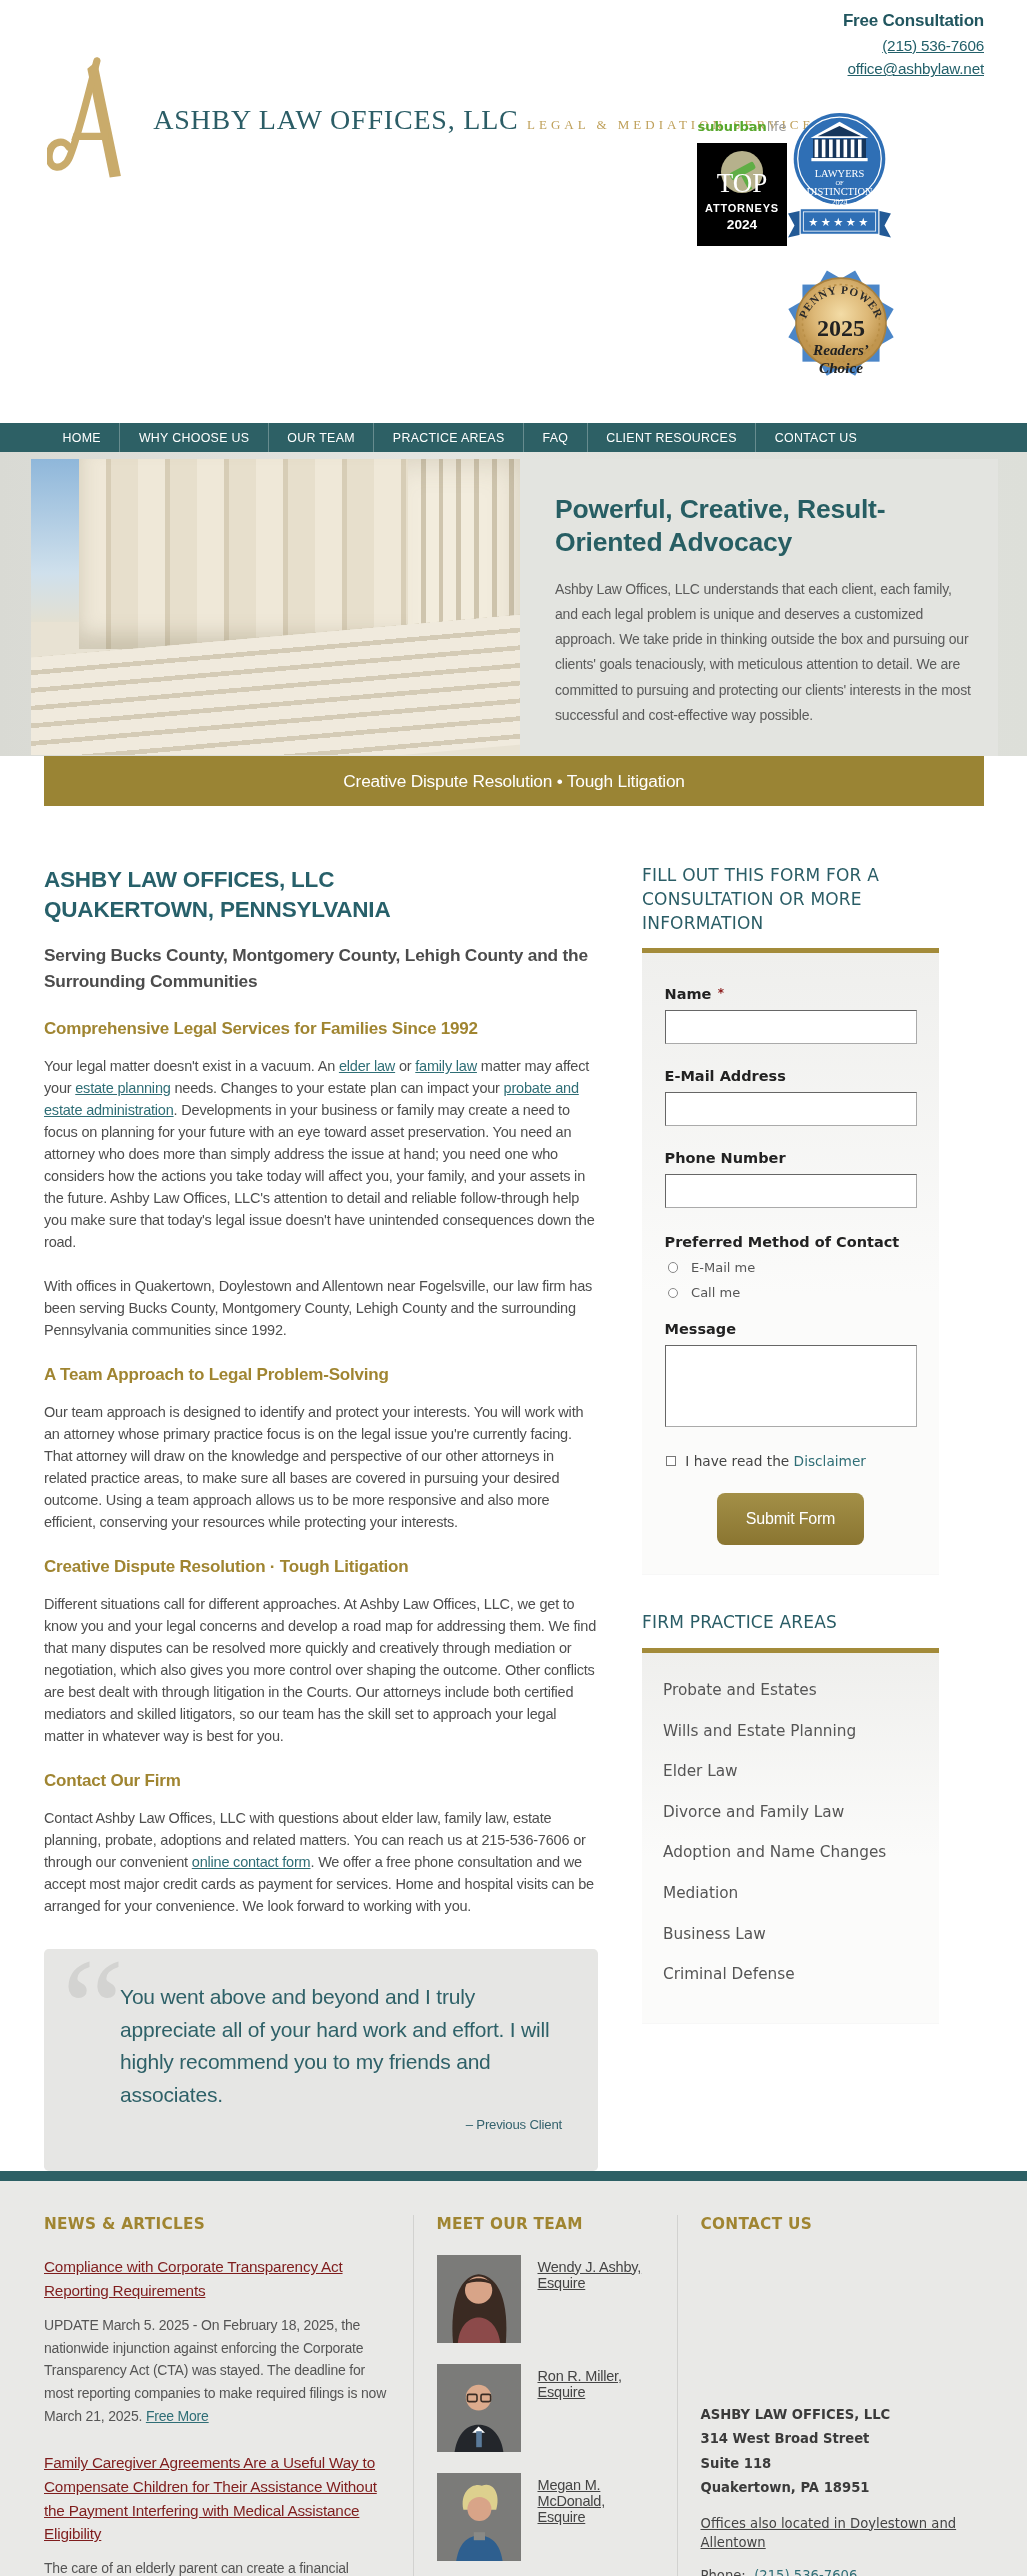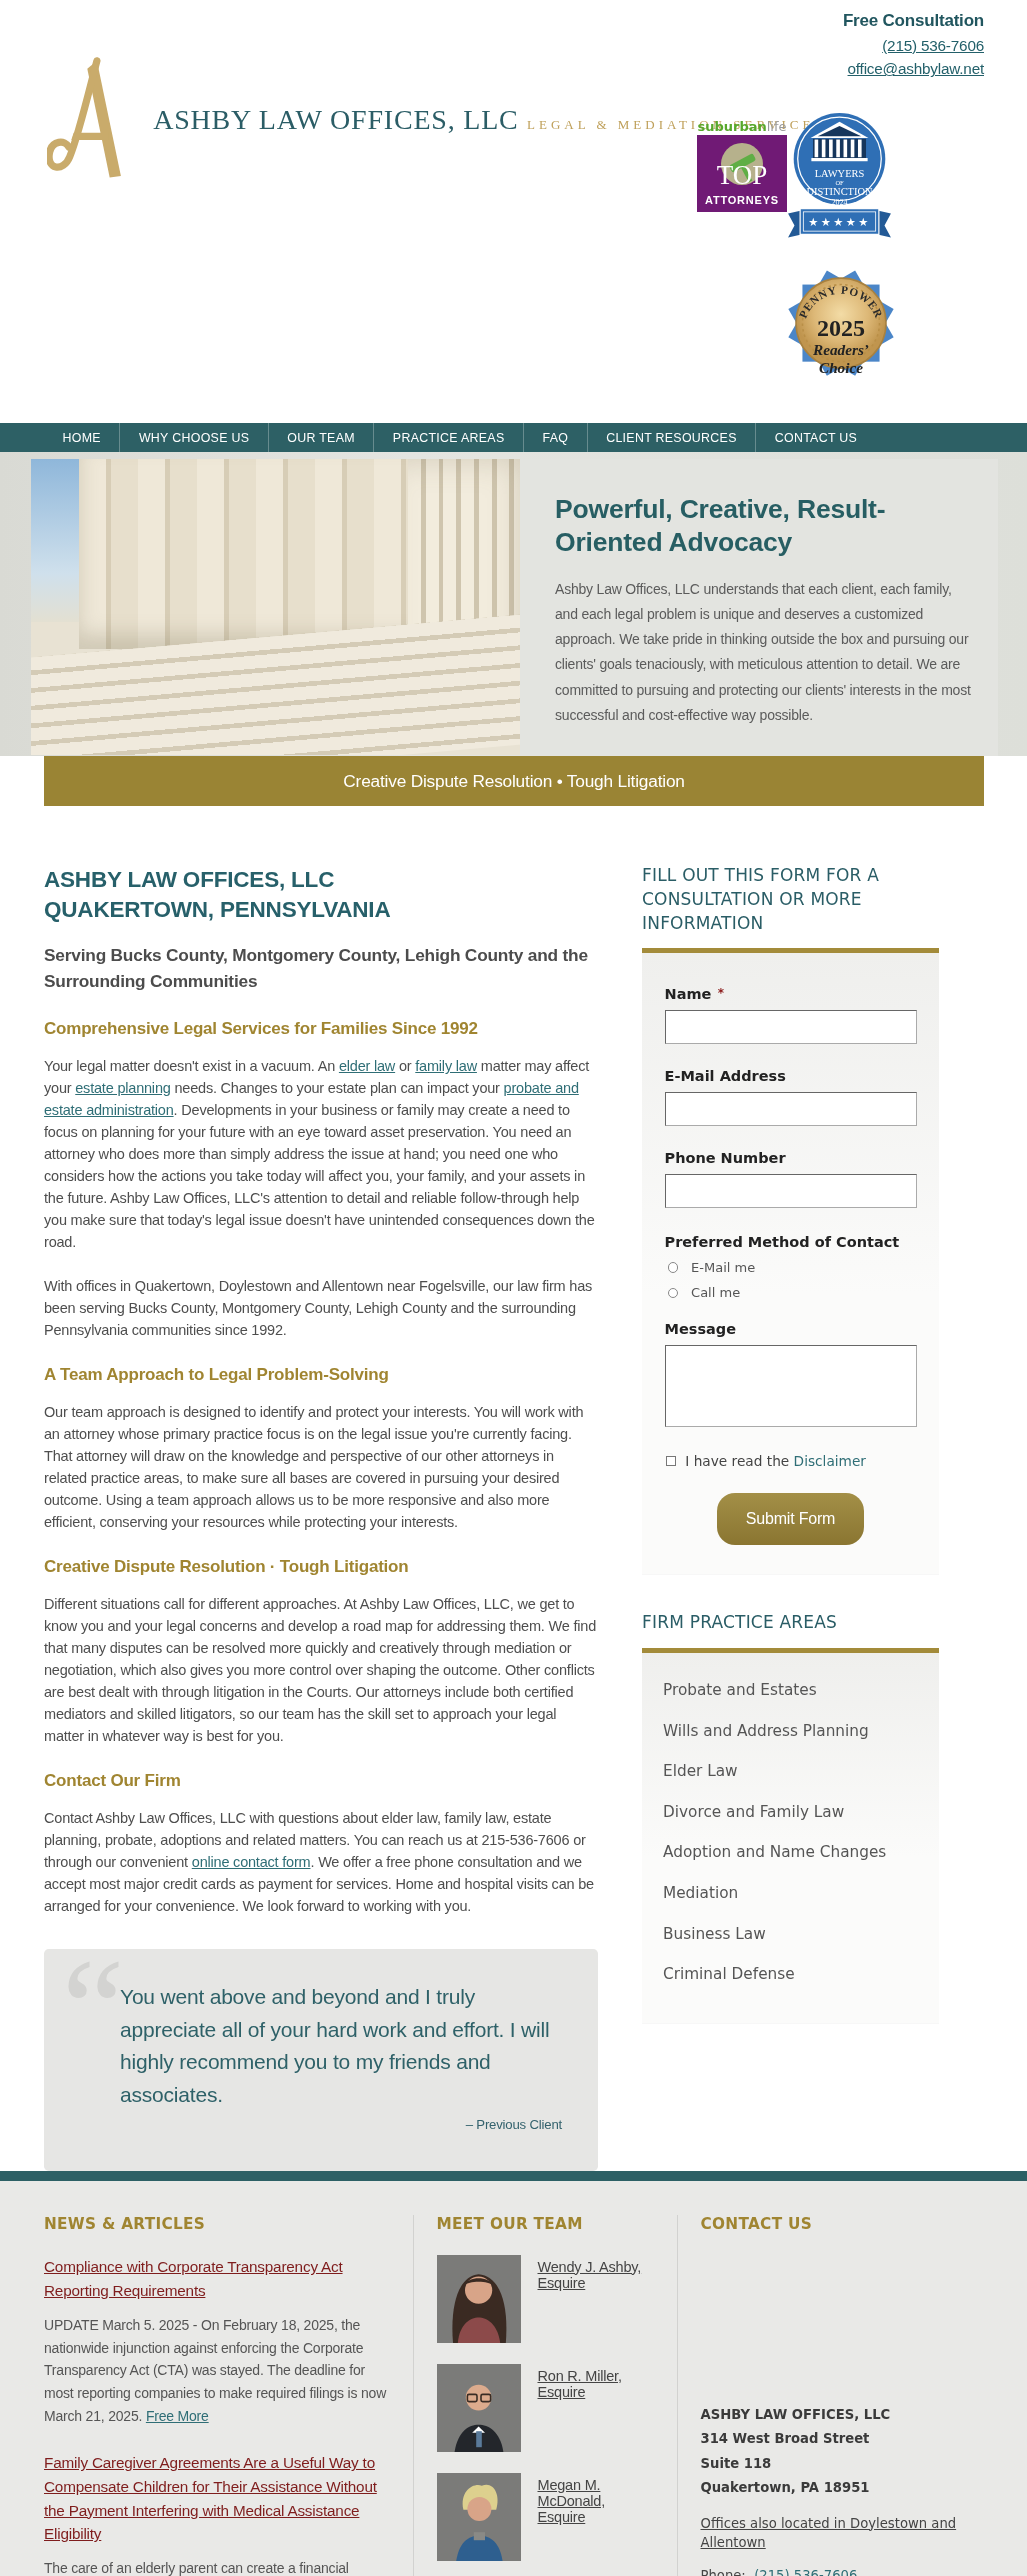--- a/index.html
+++ b/index.html
@@ -15,21 +15,21 @@
   .brand-name{font-family:"Liberation Serif",serif;font-size:28px;color:#2b5d66;letter-spacing:0.8px;white-space:nowrap}
   .brand-tagline{font-family:"Liberation Serif",serif;font-size:13px;color:#bfa05a;letter-spacing:4px;margin-top:7.2px;padding-left:4.8px}
   .header-contact{position:absolute;right:44px;top:11.2px;text-align:right}
   .free-consult{font-size:17px;font-weight:bold;color:#21565f;letter-spacing:-0.2px}
   .hc-link{display:block;font-size:15.3px;color:#23606a;text-decoration:underline;margin-top:5.6px;letter-spacing:-0.2px}
   
   .badge-suburban{position:absolute;right:241px;top:120px;width:90px;text-align:center}
   .sl-head{font-family:"DejaVu Sans",sans-serif;font-size:13px;line-height:1}
   .sl-green{color:#58a82c;font-weight:bold}
   .sl-gray{color:#9a9a9a}
-  .sl-box{margin-top:2px;background:#701a75;height:77px;position:relative;overflow:hidden}
+  .sl-box{margin-top:10px;background:#000000;height:103px;position:relative;overflow:hidden}
   .sl-circle{position:absolute;left:50%;top:8px;margin-left:-21px;width:42px;height:42px;border-radius:50%;background:#b6b18c}
   .sl-gavel{position:absolute;left:50%;top:16px;margin-left:-13px;width:27px;height:8px;background:#5fae45;border-radius:2.4px;transform:rotate(-28deg)}
   .sl-gavel:after{content:"";position:absolute;left:10.4px;top:6.4px;width:4px;height:17.7px;background:#5fae45;transform:rotate(0deg)}
   .sl-top{position:absolute;width:100%;top:27px;font-family:"Liberation Serif",serif;font-size:27px;color:#fff;line-height:1}
   .sl-att{position:absolute;width:100%;top:59px;font-size:11px;font-weight:bold;color:#fff;letter-spacing:0.8px}
   .sl-year{position:absolute;width:100%;top:74px;font-size:13.7px;font-weight:bold;color:#fff}
   .badge-distinction{position:absolute;right:137px;top:109px}
   .badge-penny{position:absolute;right:133px;top:246px}
 
   
@@ -83,21 +83,21 @@
   .f-input{width:100%;height:34px;background:#fff;border:0.8px solid #aaa;border-top-color:#666;border-left-color:#666}
   .f-area{width:100%;height:82px;background:#fff;border:0.8px solid #aaa;border-top-color:#666;border-left-color:#666;resize:none}
   .radio-row{display:flex;align-items:center;margin:10.4px 0 0 3.2px}
   .radio-dot{width:10.4px;height:10.4px;border:0.8px solid #888;border-radius:50%;background:#fff;margin-right:13px}
   .radio-lbl{font-family:"DejaVu Sans",sans-serif;font-size:13px;color:#555}
   .check-row{display:flex;align-items:center;margin:22.5px 0 0 1.6px}
   .check-box{width:9.6px;height:9.6px;border:0.8px solid #777;background:#fff;margin-right:9.6px}
   .check-lbl{font-family:"DejaVu Sans",sans-serif;font-size:13.7px;color:#444}
   .check-lbl a{color:#2f6e76;text-decoration:none}
   .submit-wrap{text-align:center;margin-top:24px}
-  .gold-btn{display:inline-block;background:linear-gradient(180deg,#a38f47,#8a7531);color:#fff;border:none;border-radius:18px;
+  .gold-btn{display:inline-block;background:linear-gradient(180deg,#a38f47,#8a7531);color:#fff;border:none;border-radius:8px;
     font-family:"Liberation Sans",sans-serif;font-size:16px;letter-spacing:-0.2px;padding:17px 29px;cursor:pointer}
   .practice-h{margin-top:37px}
   .practice-list{list-style:none;padding:13px 21px 17.7px}
   .practice-list li{font-family:"DejaVu Sans",sans-serif;font-size:15.3px;color:#555;line-height:1.3;padding:10.4px 0}
 
   
   .footer-divider{height:10.4px;background:#2d6065}
   .site-footer{background:#e9e9e7;display:flex;padding:34px 44px 58px}
   .f-col-h{font-family:"DejaVu Sans",sans-serif;font-size:15.3px;font-weight:bold;color:#a08531;letter-spacing:0.3px;margin-bottom:22.5px}
   .fc-news{width:369px;padding-right:24px}
@@ -300,21 +300,21 @@
         </div>
         <div class="submit-wrap">
           <button class="gold-btn">Submit Form</button>
         </div>
       </div>
 
       <div class="side-h practice-h">FIRM PRACTICE AREAS</div>
       <div class="side-box" style="padding:4.8px 0 9.6px">
         <ul class="practice-list">
           <li><span>Probate and Estates</span></li>
-          <li><span>Wills and Address Planning</span></li>
+          <li><span>Wills and Estate Planning</span></li>
           <li><span>Elder Law</span></li>
           <li><span>Divorce and Family Law</span></li>
           <li><span>Adoption and Name Changes</span></li>
           <li><span>Mediation</span></li>
           <li><span>Business Law</span></li>
           <li><span>Criminal Defense</span></li>
         </ul>
       </div>
     </aside>
   </main>

